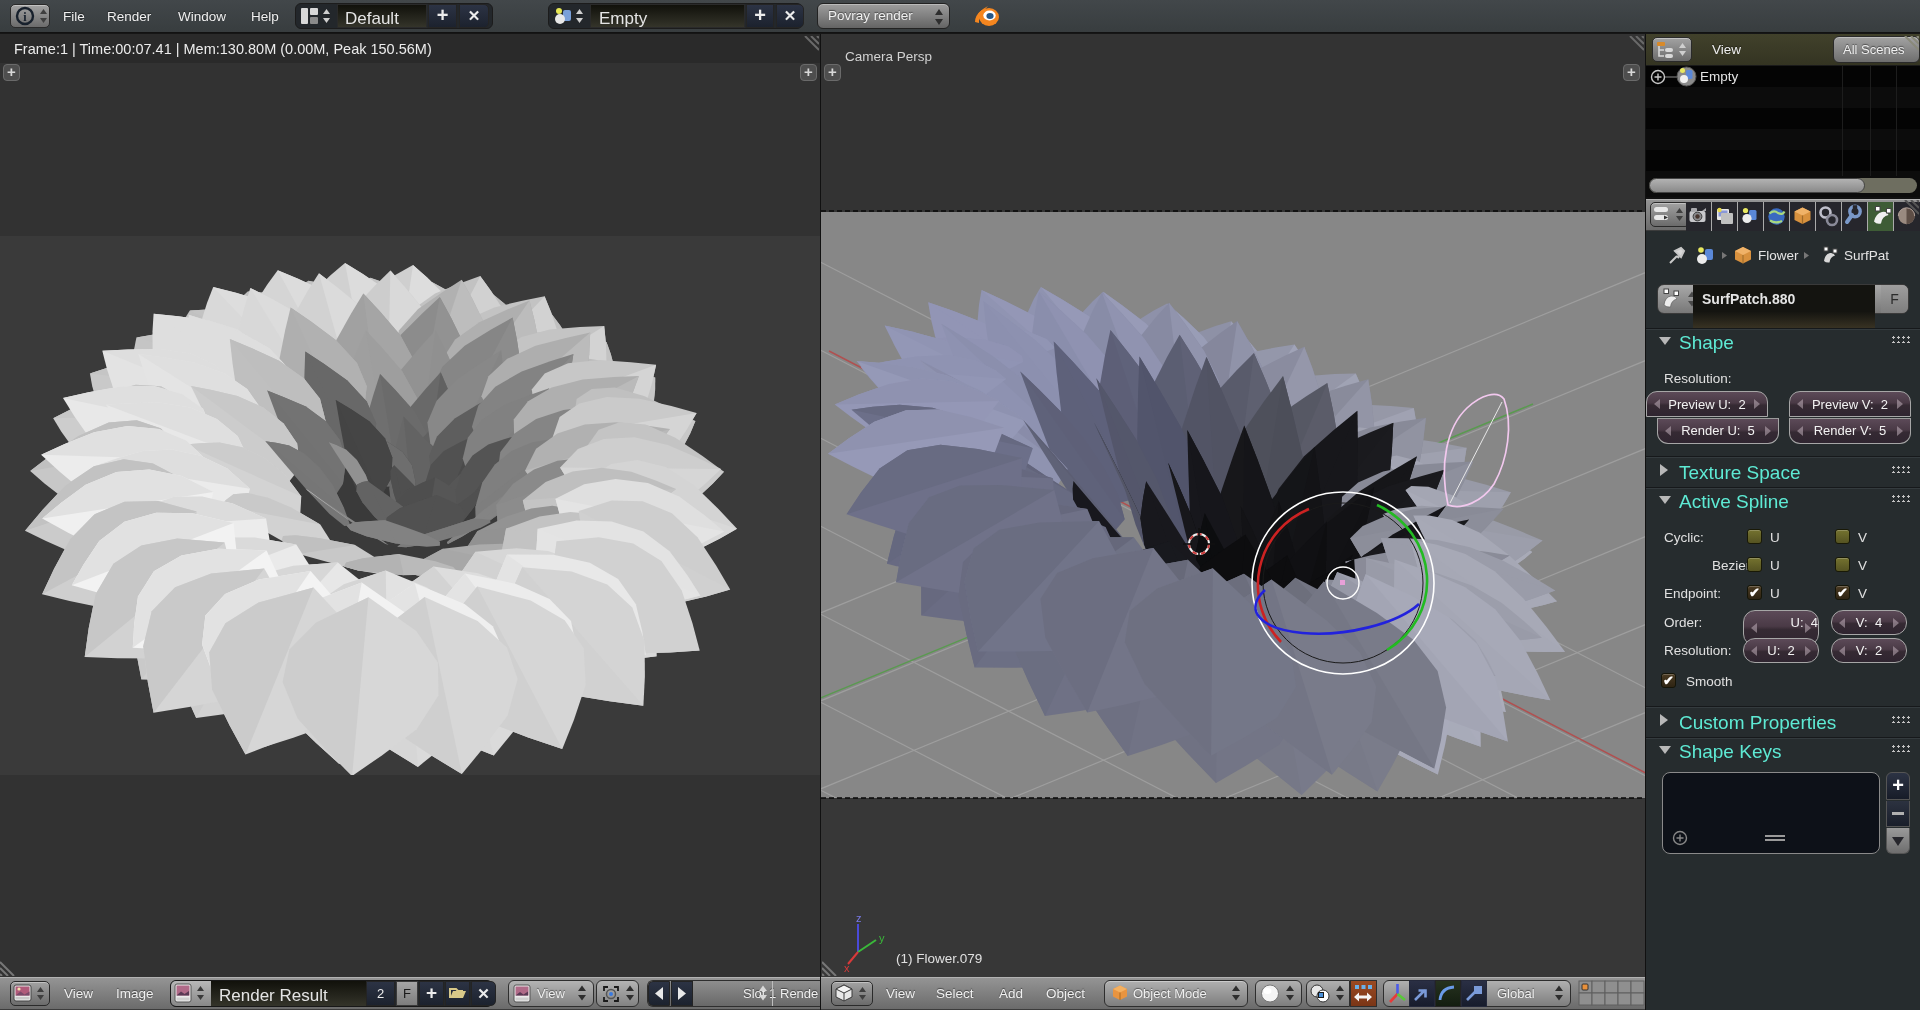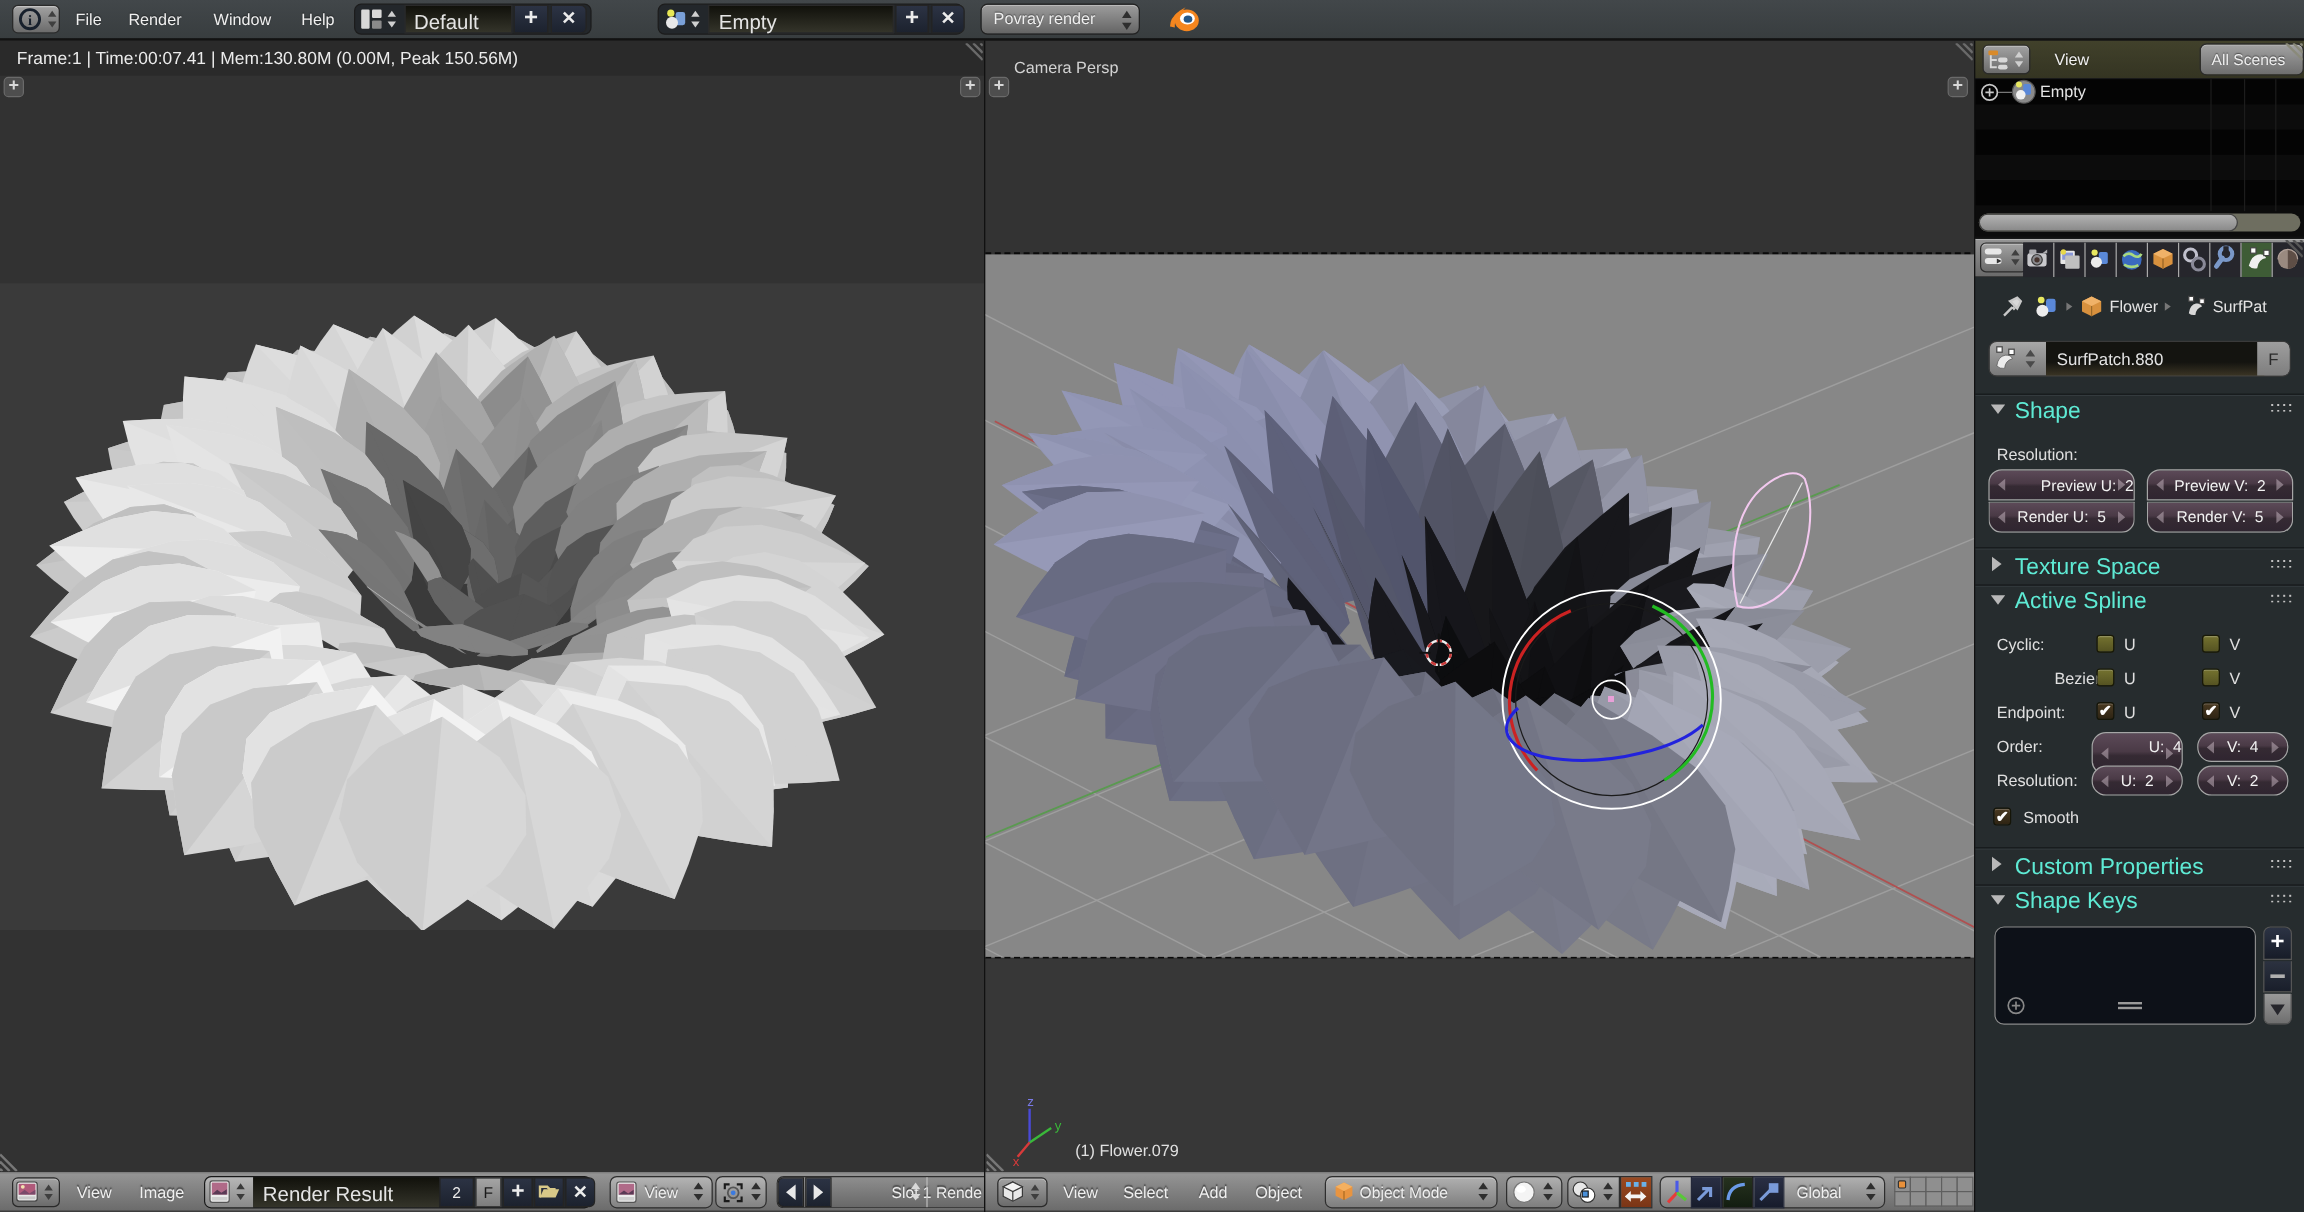--- a/index.html
+++ b/index.html
@@ -1081,31 +1081,31 @@
     </svg>
 
     <div class="abs" style="left:11px;top:53px;width:252px;height:30px;border-radius:7px;background:linear-gradient(#a8a8a8,#787878);border:1px solid #3a3a3a;"></div>
     <svg class="abs" style="left:14px;top:56px;" width="40" height="24">
       <path d="M4 18 q1 -8 7 -9 q5 -0.5 6 3 q-6 1.5 -6.5 8 q-4 0.5 -6.5 -2z" fill="#ececec" stroke="#555" stroke-width="0.6"></path>
       <rect x="14" y="4" width="4.5" height="4.5" fill="#fff" stroke="#444"></rect>
       <rect x="4" y="2" width="4.5" height="4.5" fill="#fff" stroke="#444"></rect>
       <path d="M28 10 l4 -5.5 4 5.5z" fill="#4a4a4a"></path>
       <path d="M28 14 l4 5.5 4 -5.5z" fill="#4a4a4a"></path>
     </svg>
-    <div class="abs" style="left:59px;top:54px;width:182px;height:28px;background:linear-gradient(#141410 60%,#3a3424);">
+    <div class="abs" style="left:47px;top:54px;width:182px;height:44px;background:linear-gradient(#141410 60%,#3a3424);font-weight:bold;">
       <div class="txt" style="margin:6px 0 0 9px;font-size:14px;">SurfPatch.880</div>
     </div>
     <div class="abs" style="left:235px;top:54px;width:27px;height:28px;background:linear-gradient(#9e9e9e,#7e7e7e);color:#2a2a2a;font-size:14px;text-align:center;line-height:28px;border-radius:0 6px 6px 0;">F</div>
 
     <div class="abs sep" style="left:0;top:97px;width:274px;height:0;"></div>
     <div class="abs tri-d" style="left:13px;top:106px;"></div>
     <div class="abs ppanel-hdr" style="left:33px;top:101px;">Shape</div>
     <div class="abs gripdots" style="left:245px;top:104px;"></div>
     <div class="abs plabel" style="left:18px;top:140px;">Resolution:</div>
-    <div class="abs numbtn" style="left:11px;top:160px;width:122px;height:26px;border-radius:11px 11px 0 0;line-height:25px;text-align:right;">Preview U:&nbsp; 2<i class="arrL"></i><i class="arrR"></i></div>
+    <div class="abs numbtn" style="left:0;top:160px;width:122px;height:26px;border-radius:11px 11px 0 0;line-height:25px;">Preview U:&nbsp; 2<i class="arrL"></i><i class="arrR"></i></div>
     <div class="abs numbtn" style="left:11px;top:187px;width:122px;height:26px;border-radius:0 0 11px 11px;border-top:1px solid #9a9a9a;line-height:23px;">Render U: &nbsp;5<i class="arrL"></i><i class="arrR"></i></div>
     <div class="abs numbtn" style="left:143px;top:160px;width:122px;height:26px;border-radius:11px 11px 0 0;line-height:25px;">Preview V:&nbsp; 2<i class="arrL"></i><i class="arrR"></i></div>
     <div class="abs numbtn" style="left:143px;top:187px;width:122px;height:26px;border-radius:0 0 11px 11px;border-top:1px solid #9a9a9a;line-height:23px;">Render V: &nbsp;5<i class="arrL"></i><i class="arrR"></i></div>
 
     <div class="abs sep" style="left:0;top:225px;width:274px;height:0;"></div>
     <div class="abs tri-r" style="left:14px;top:233px;"></div>
     <div class="abs ppanel-hdr" style="left:33px;top:231px;">Texture Space</div>
     <div class="abs gripdots" style="left:245px;top:234px;"></div>
 
     <div class="abs sep" style="left:0;top:256px;width:274px;height:0;"></div>

